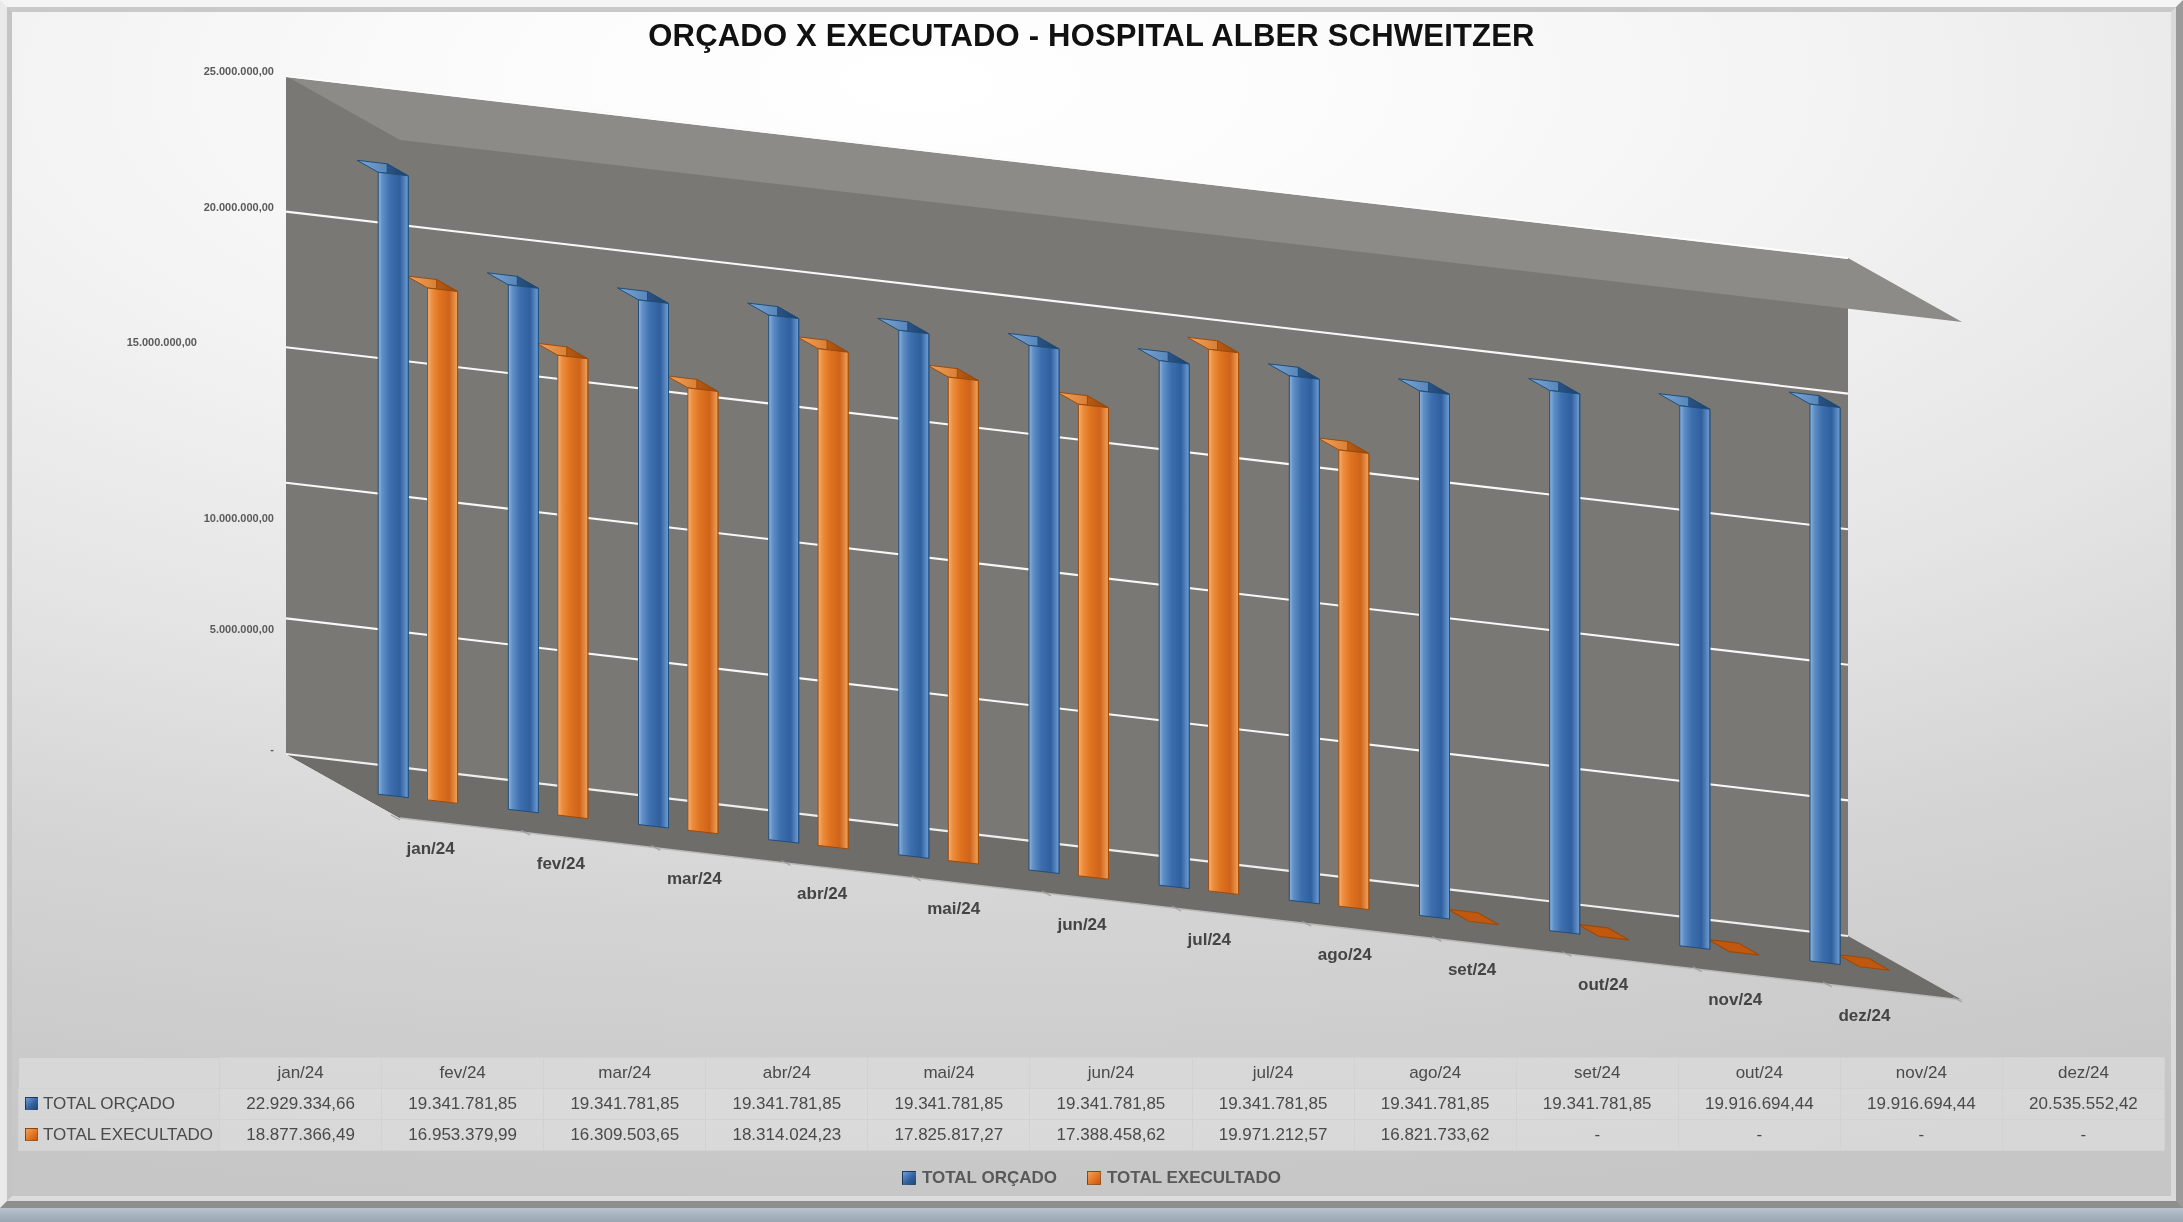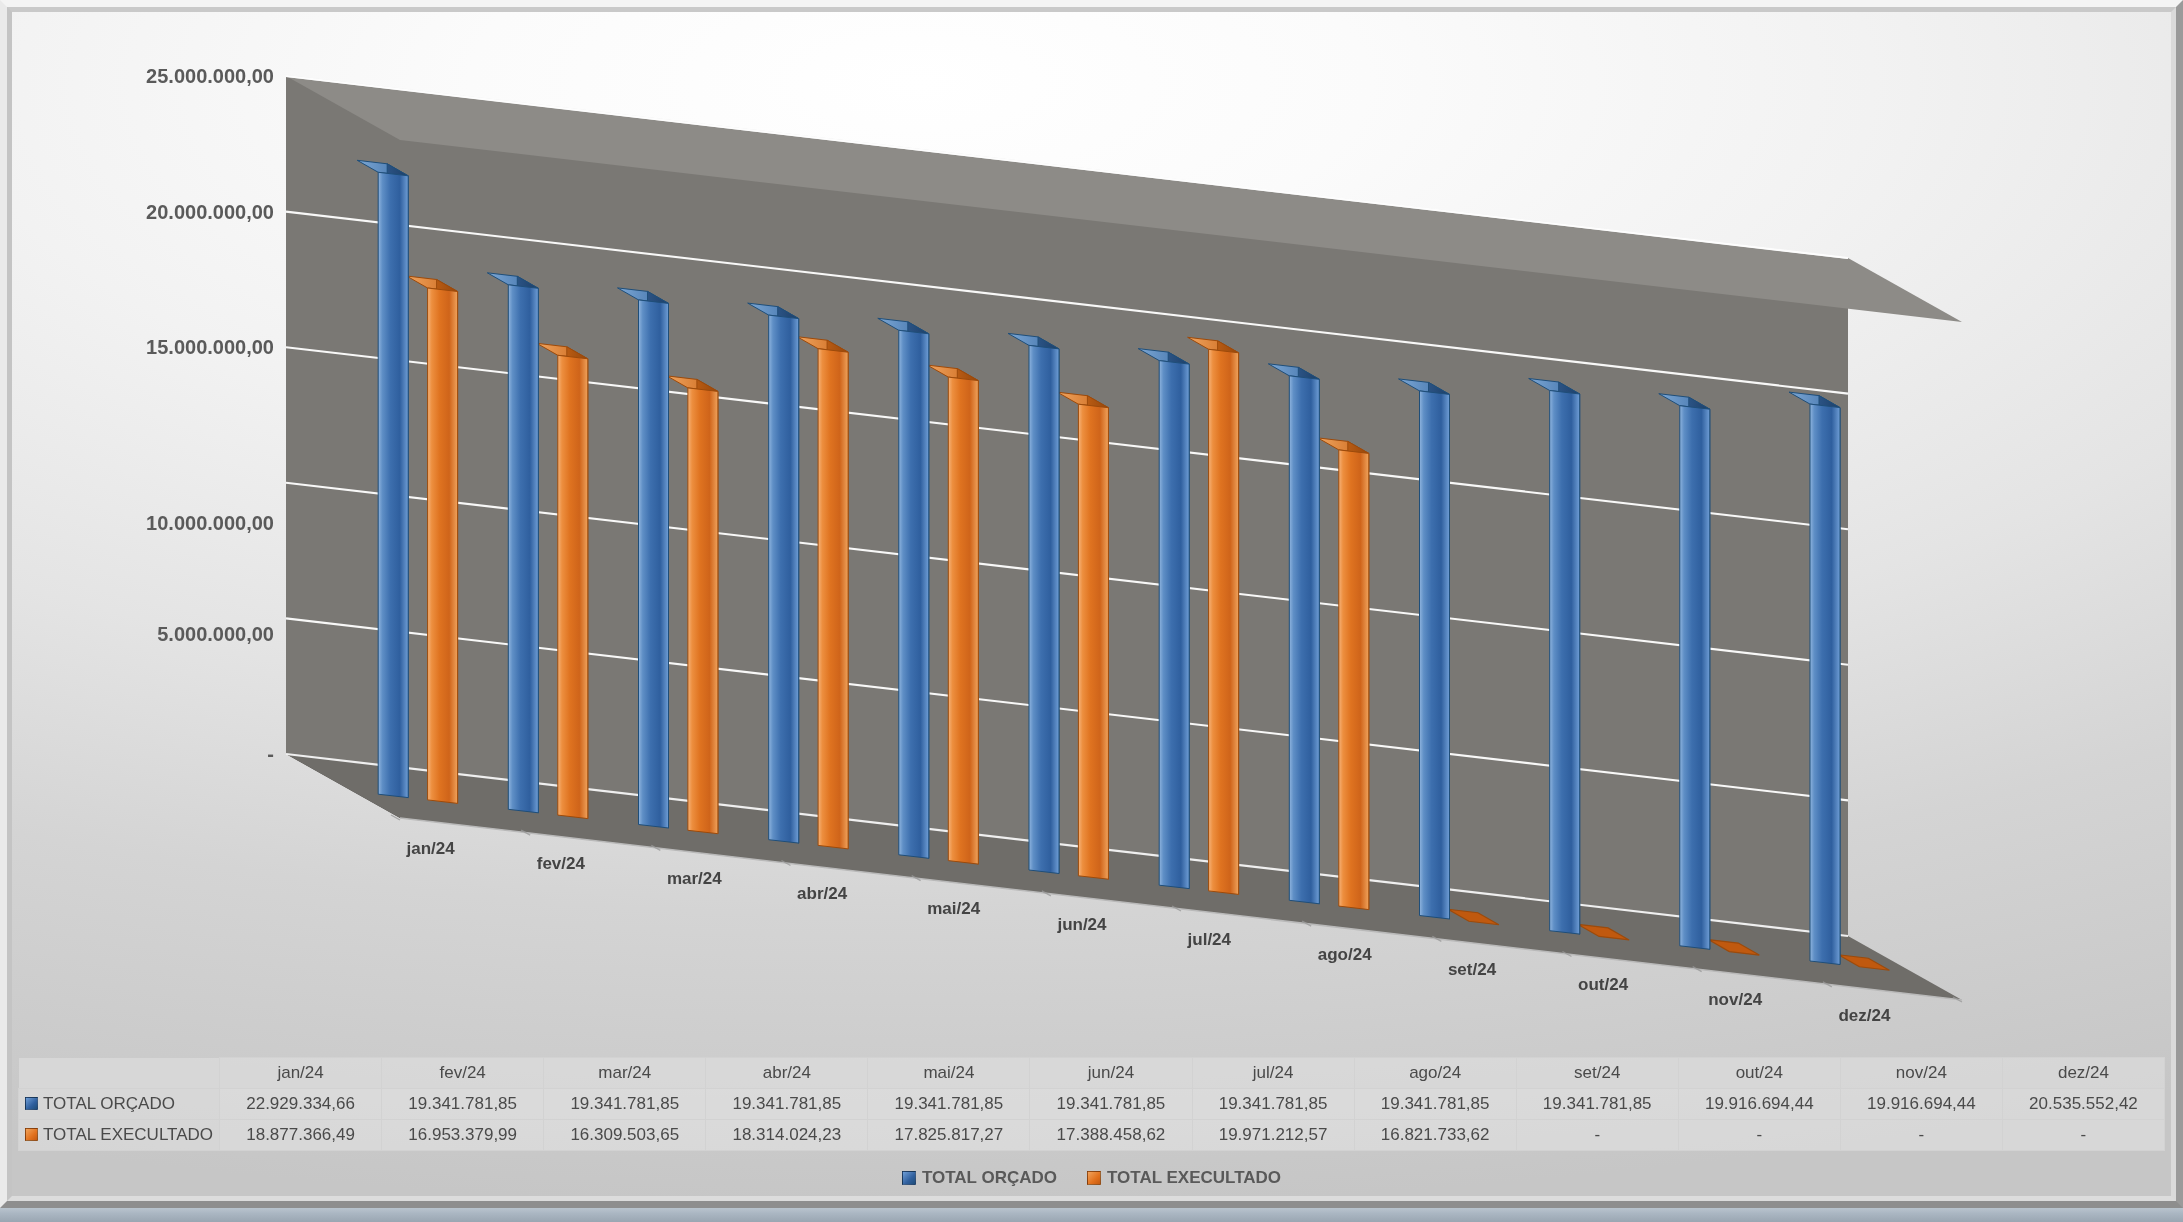--- a/index.html
+++ b/index.html
@@ -54,21 +54,21 @@
     z-index:12;
   }
 
   
   #scene{ position:absolute; left:0; top:0; width:2183px; height:1222px; z-index:5; }
   #scene svg{ display:block; }
 
   
   .ylab{
     position:absolute; z-index:11;
-    font-size:20px; font-weight:bold; color:#5a5a5a;
+    font-size:11px; font-weight:bold; color:#5a5a5a;
     white-space:nowrap; text-align:right;
   }
 
   
   .xlab{
     position:absolute; z-index:11;
     font-size:17px; font-weight:bold; color:#444;
     white-space:nowrap;
   }
 
@@ -110,20 +110,21 @@
   .leg-item{ display:flex; align-items:center; gap:6px;
     font-size:17px; font-weight:bold; color:#595959; white-space:nowrap; }
   .leg-sw{ width:14px; height:14px; border:1px solid rgba(0,0,0,.35); }
 </style>
 </head>
 <body>
 
 <div id="chart-frame">
   <div class="canvas-bg"></div>
 
+  <div id="title">ORÇADO X EXECUTADO - HOSPITAL ALBER SCHWEITZER</div>
 
   <div id="scene">
       <svg width="2183" height="1222">
         <defs>
           <linearGradient id="gBlueFront" x1="0%" y1="0%" x2="100%" y2="0%">
             <stop offset="0%" stop-color="#8fb4de"></stop>
             <stop offset="14%" stop-color="#5f8fc6"></stop>
             <stop offset="40%" stop-color="#3d6fae"></stop>
             <stop offset="72%" stop-color="#2f5f9e"></stop>
             <stop offset="100%" stop-color="#6f9ed6"></stop>
@@ -241,21 +242,21 @@
         <polygon points="378.2,172.3 408.2,175.8 387.2,163.8 357.2,160.3" fill="url(#gBlueTop)" stroke="#1f4e79" stroke-width="1"></polygon>
         <polygon points="408.2,175.8 387.2,163.8 387.2,785.6 408.2,797.6" fill="url(#gBlueSide)" stroke="#1f4e79" stroke-width="1"></polygon>
         <polygon points="378.2,172.3 408.2,175.8 408.2,797.6 378.2,794.2" fill="url(#gBlueFront)" stroke="#1f4e79" stroke-width="1"></polygon>
       </svg>
     </div>
 
   <div id="ylabels">
       <div class="ylab" style="right: 1909px; top: 743px;">-</div>
       <div class="ylab" style="right: 1909px; top: 607.4px; margin-top: 16px;">5.000.000,00</div>
       <div class="ylab" style="right: 1909px; top: 471.8px; margin-top: 40px;">10.000.000,00</div>
-      <div class="ylab" style="right: 1909px; top: 336.2px;">15.000.000,00</div>
+      <div class="ylab" style="right: 1986px; top: 336.2px;">15.000.000,00</div>
       <div class="ylab" style="right: 1909px; top: 200.6px;">20.000.000,00</div>
       <div class="ylab" style="right: 1909px; top: 65px;">25.000.000,00</div>
     </div>
   <div id="xlabels">
       <div class="xlab" style="left: 406.575px; top: 838.825px;">jan/24</div>
       <div class="xlab" style="left: 536.742px; top: 853.992px;">fev/24</div>
       <div class="xlab" style="left: 666.908px; top: 869.158px;">mar/24</div>
       <div class="xlab" style="left: 797.075px; top: 884.325px;">abr/24</div>
       <div class="xlab" style="left: 927.242px; top: 899.492px;">mai/24</div>
       <div class="xlab" style="left: 1057.41px; top: 914.658px;">jun/24</div>

